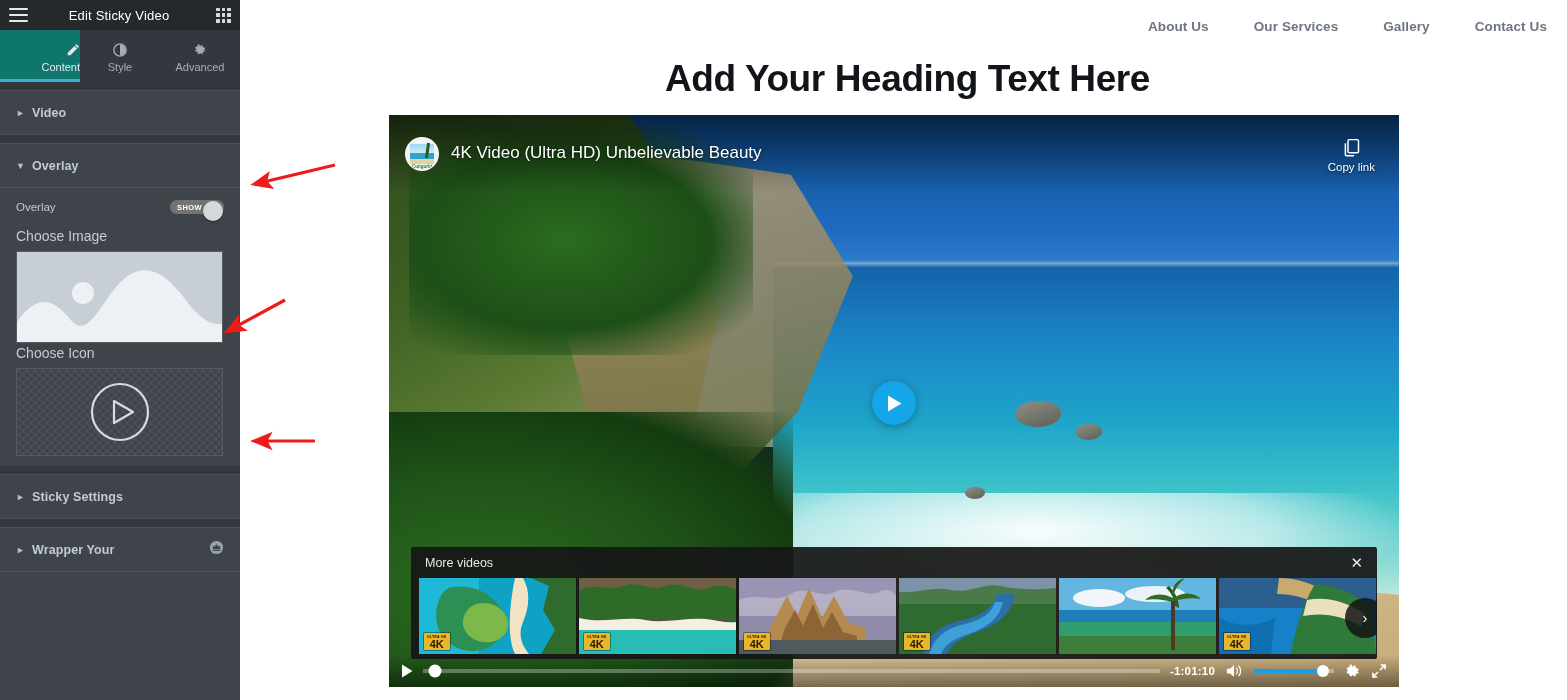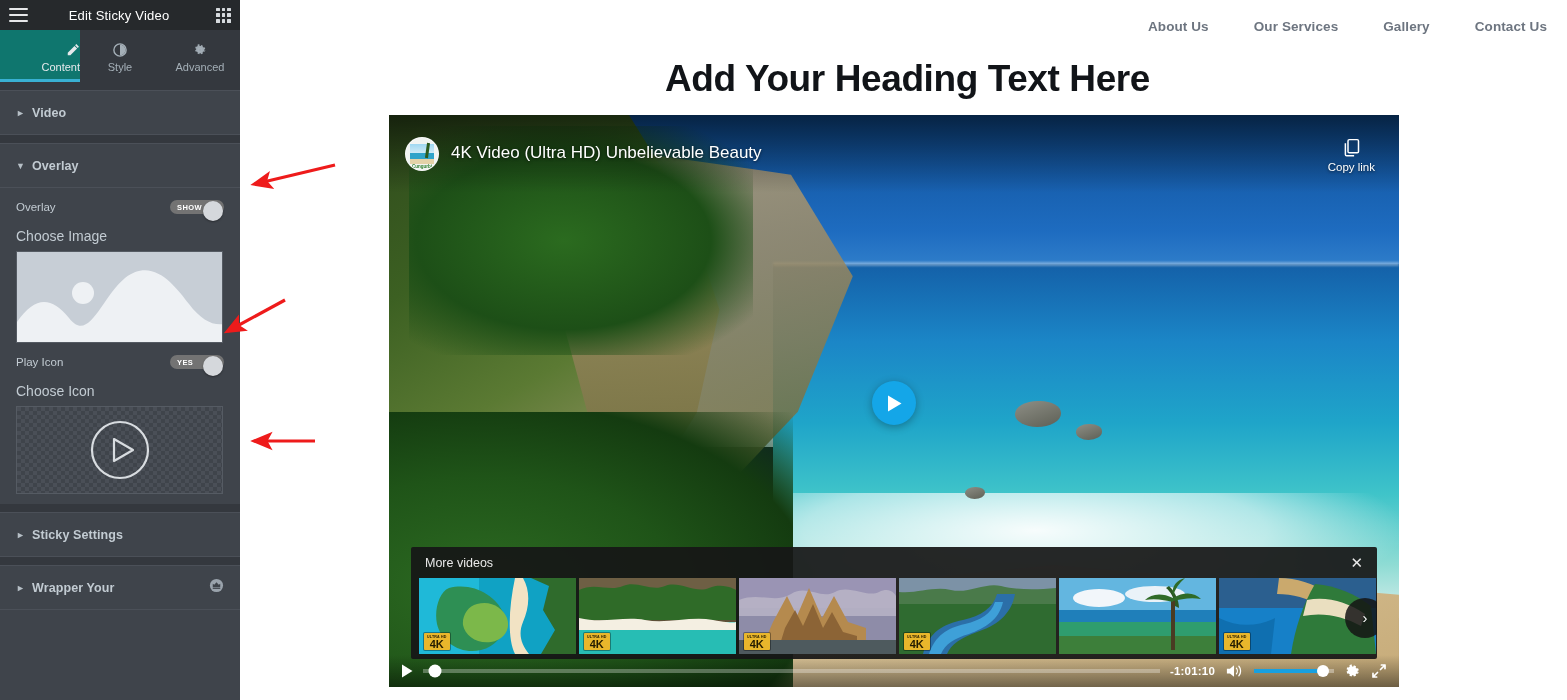--- a/index.html
+++ b/index.html
@@ -344,27 +344,20 @@
 
       <div class="sub-label">Choose Image</div>
       <div class="img-ph">
         <svg width="207" height="92" viewBox="0 0 207 92" preserveAspectRatio="none">
           <rect width="207" height="92" fill="#c7ced6"></rect>
           <circle cx="66" cy="41" r="11" fill="#eef1f4"></circle>
           <path d="M0 70 C18 44 34 44 52 66 C72 92 84 46 108 26 C136 4 158 34 172 52 C184 68 196 74 207 72 L207 92 L0 92 Z" fill="#eef1f4"></path>
         </svg>
       </div>
 
-      <div class="ctl-row">
-        <span class="ctl-label">Play Icon</span>
-        <span class="toggle">
-          <span class="tlabel">YES</span>
-          <span class="knob"></span>
-        </span>
-      </div>
 
       <div class="sub-label">Choose Icon</div>
       <div class="icon-ph">
         <svg width="62" height="62" viewBox="0 0 62 62">
           <circle cx="31" cy="31" r="28" fill="none" stroke="#d8dce0" stroke-width="2.2"></circle>
           <path d="M25 20 L44 31 L25 42 Z" fill="none" stroke="#d8dce0" stroke-width="2.2" stroke-linejoin="round"></path>
         </svg>
       </div>
     </div>
 

